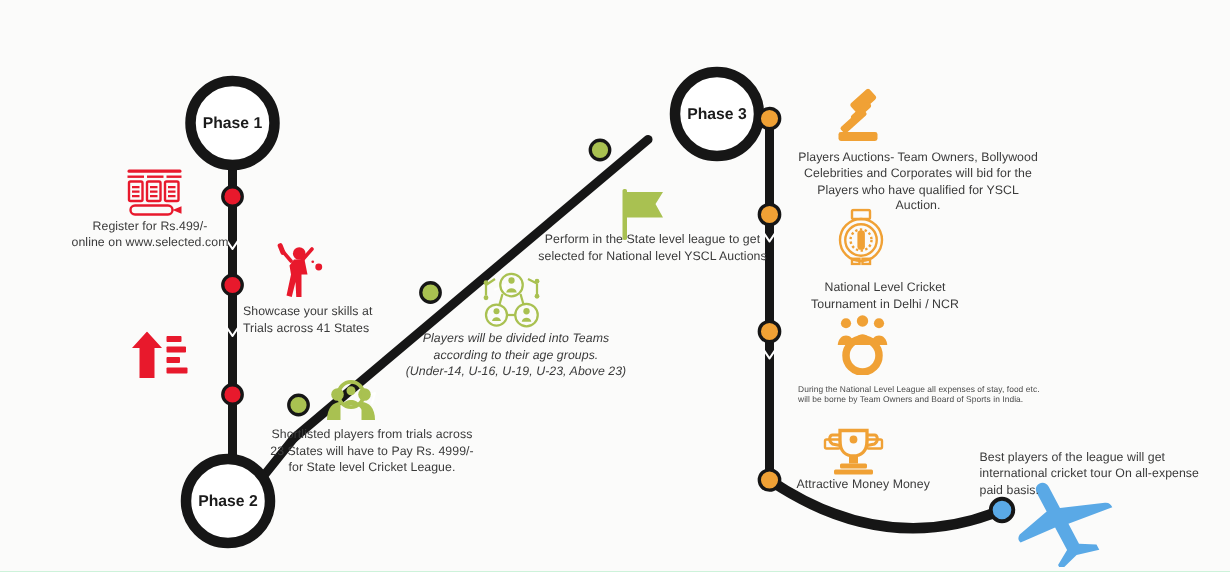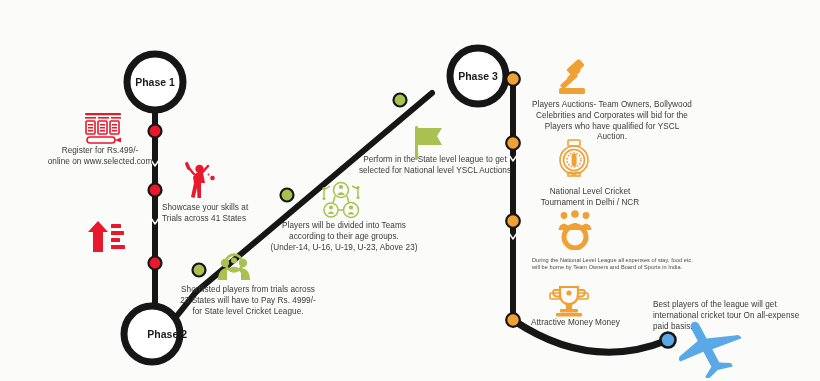--- a/index.html
+++ b/index.html
@@ -112,21 +112,21 @@
       <circle cx="400" cy="100" r="6.5" fill="#a9c151" stroke="#161616" stroke-width="2.2"></circle>
       <circle cx="513" cy="79" r="6.8" fill="#f0a135" stroke="#161616" stroke-width="2.2"></circle>
       <circle cx="513" cy="143" r="6.8" fill="#f0a135" stroke="#161616" stroke-width="2.2"></circle>
       <circle cx="513" cy="221" r="6.8" fill="#f0a135" stroke="#161616" stroke-width="2.2"></circle>
       <circle cx="513" cy="320" r="6.8" fill="#f0a135" stroke="#161616" stroke-width="2.2"></circle>
       <circle cx="668" cy="340" r="7.5" fill="#5aa9e6" stroke="#161616" stroke-width="2.6"></circle>
     </g>
   </svg>
 
   <div class="phase-label" style="left:120px; top:76px;">Phase 1</div>
-  <div class="phase-label" style="left:117px; top:328px;text-align:right;">Phase 2</div>
+  <div class="phase-label" style="left:117px; top:328px;">Phase 2</div>
   <div class="phase-label" style="left:443px; top:70px;">Phase 3</div>
 
   <div class="icon" style="left:82px; top:112px;">
     <svg width="42" height="34" viewBox="0 0 42 34">
       <g fill="#e8192c">
         <rect x="3" y="1" width="36" height="2.2" rx="1"></rect>
         <rect x="3" y="5" width="11" height="1.6"></rect>
           <rect x="16" y="5" width="11" height="1.6"></rect>
           <rect x="29" y="5" width="10" height="1.6"></rect>
         <rect x="4" y="9" width="9" height="13" rx="1" fill="none" stroke="#e8192c" stroke-width="1.6"></rect>
@@ -297,21 +297,21 @@
 Trials across 41 States</span>
   </div>
 
 
   <div class="note c" style="left:173px; top:285px; width:150px;">
     <span style="white-space:pre-line;">Shortlisted players from trials across
 23 States will have to Pay Rs. 4999/-
 for State level Cricket League.</span>
   </div>
 
-  <div class="note c" style="left:268px; top:221px; width:152px;">
+  <div class="note c" style="left:268px; top:221px; width:152px;font-style:italic;">
     <span style="white-space:pre-line;">Players will be divided into Teams
 according to their age groups.
 (Under-14, U-16, U-19, U-23, Above 23)</span>
   </div>
 
   <div class="note c" style="left:355px; top:155px; width:160px;">
     <span style="white-space:pre-line;">Perform in the State level league to get
 selected for National level YSCL Auctions</span>
   </div>
 

